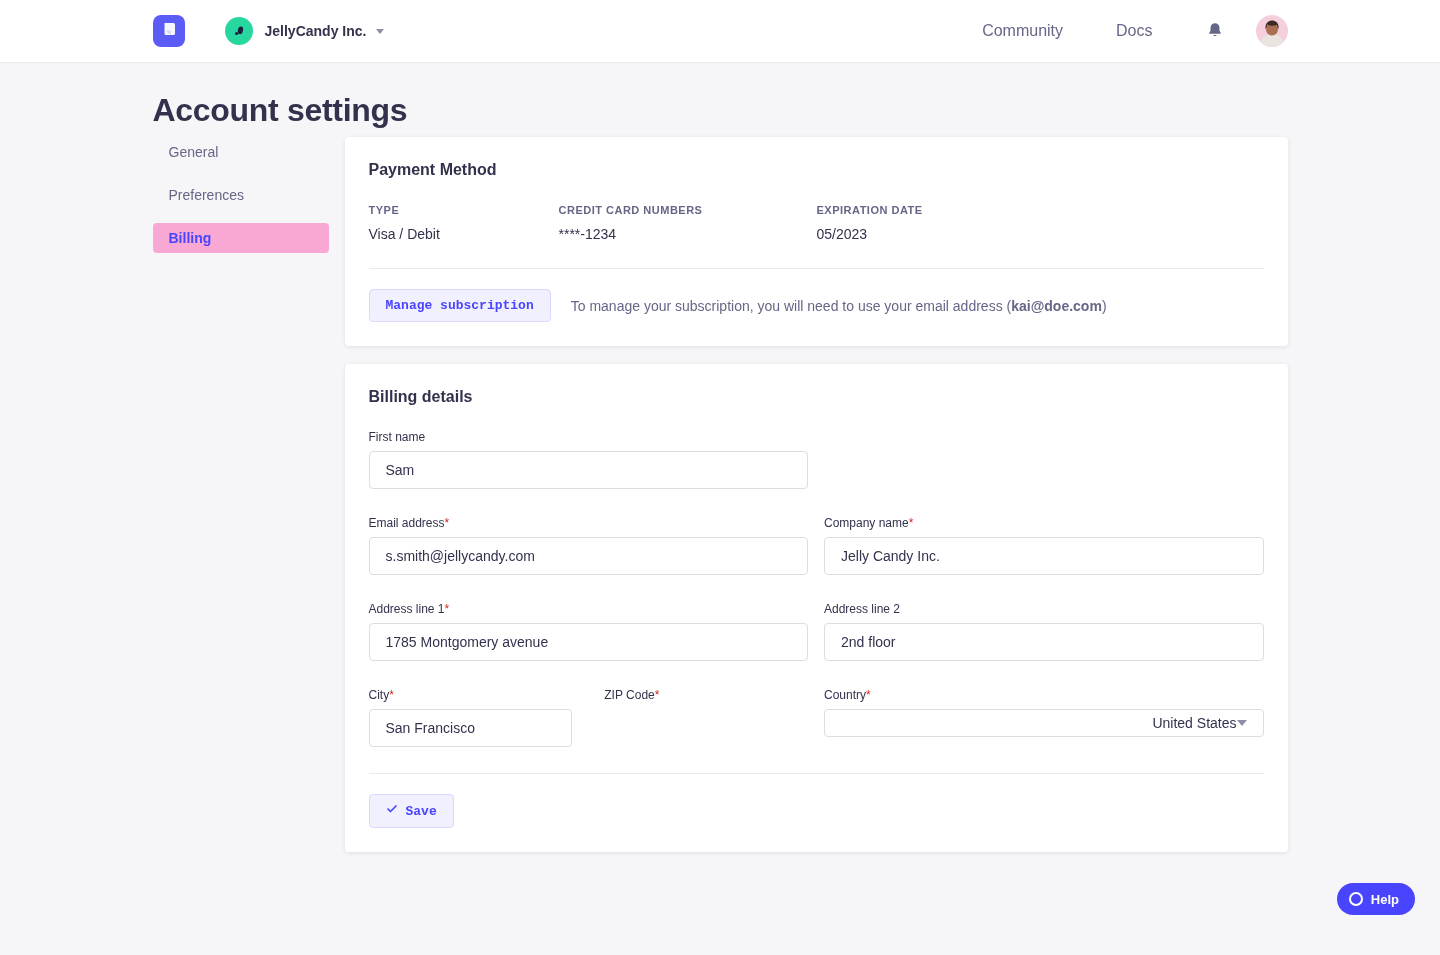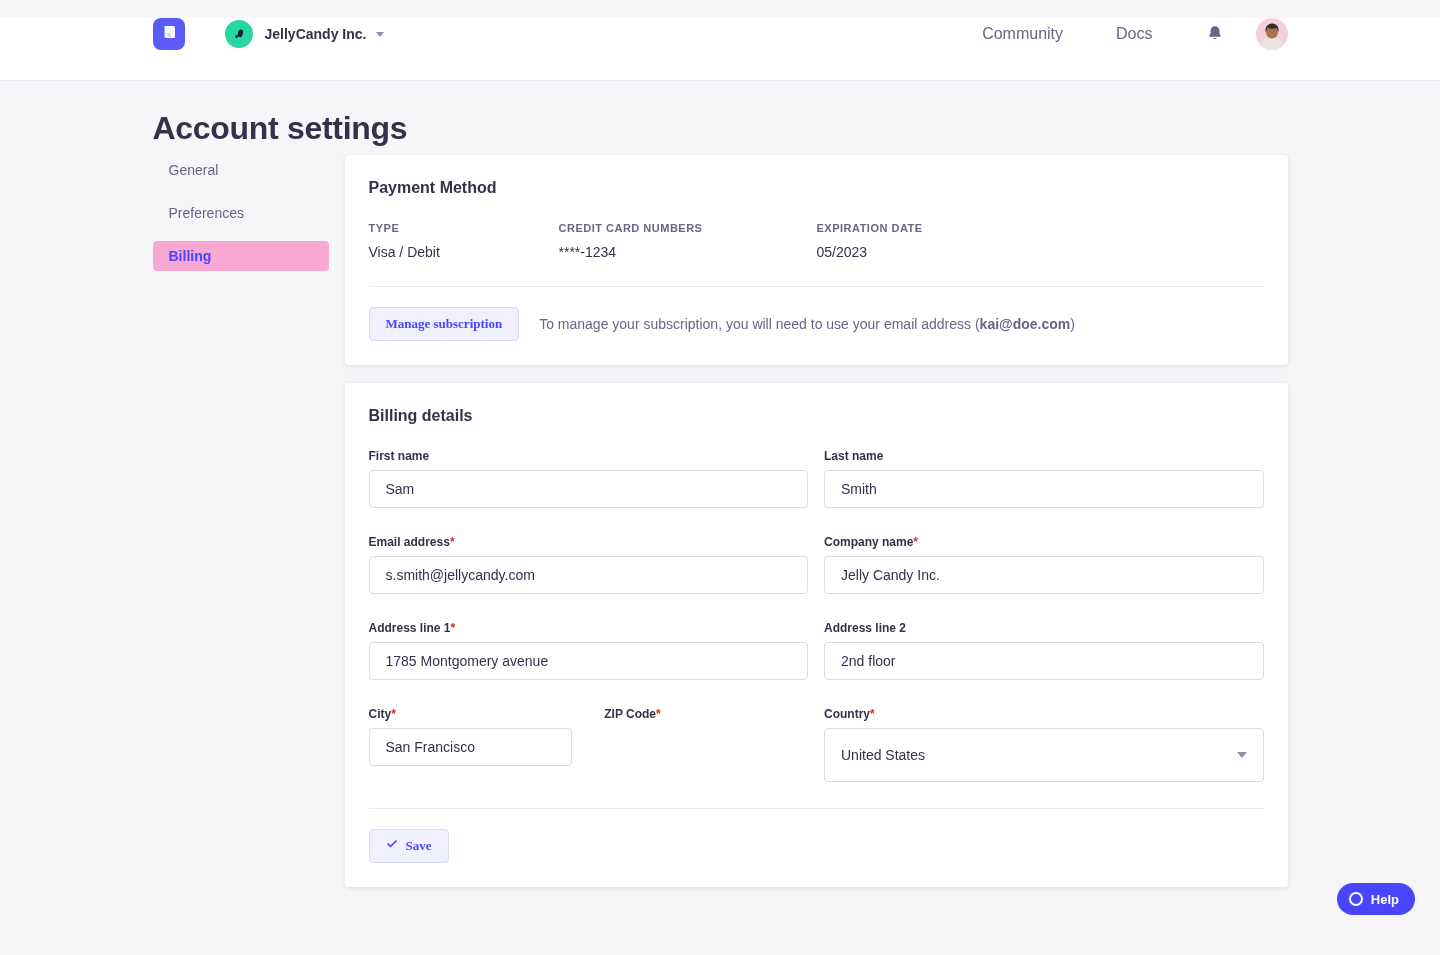--- a/index.html
+++ b/index.html
@@ -9,21 +9,21 @@
     background: #f6f6f9;
     color: #32324d;
   }
   .container { width: 1135px; margin: 0 auto; }
 
   
   .navbar {
     height: 63px; background: #ffffff; border-bottom: 1px solid #eaeaef;
   }
   .navbar-inner {
-    height: 100%; display: flex; align-items: flex-start; justify-content: space-between; margin-top: 18px;
+    height: 100%; display: flex; align-items: center; justify-content: space-between;
   }
   .nav-left { display: flex; align-items: center; }
   .app-logo {
     width: 32px; height: 32px; border-radius: 8px; background: #5b5bf5;
     display: flex; align-items: center; justify-content: center; cursor: pointer;
   }
   .org-switcher { display: flex; align-items: center; margin-left: 40px; cursor: pointer; }
   .org-avatar {
     width: 28px; height: 28px; border-radius: 50%; background: #27d79f;
     display: flex; align-items: center; justify-content: center;
@@ -77,42 +77,42 @@
     font-size: 11px; font-weight: bold; letter-spacing: 0.5px;
     color: #666687; text-transform: uppercase;
   }
   .meta-value { font-size: 14px; color: #32324d; margin-top: 10px; }
   .divider { border: none; border-top: 1px solid #eaeaef; margin-top: 26px; }
   .payment-footer { display: flex; align-items: center; margin-top: 20px; }
   .btn-secondary {
     background: #f0f0ff; border: 1px solid #d9d8ff; border-radius: 4px;
     color: #4945ff; font-size: 13px; font-weight: bold;
     padding: 8px 16px; cursor: pointer; display: inline-flex; align-items: center; gap: 8px;
-    font-family: Liberation Serif, serif;
+    font-family: Liberation Mono, monospace;
   }
   .payment-note { font-size: 14px; color: #666687; margin-left: 20px; }
   .payment-note .email { font-weight: bold; }
 
   
   .form { margin-top: 24px; }
   .form-row { display: grid; grid-template-columns: 1fr 1fr; gap: 16px; margin-bottom: 27px; }
   .form-row.last { margin-bottom: 0; }
   .split-2 { display: grid; grid-template-columns: 1fr 1fr; gap: 32px; }
   .field label {
-    display: block; font-size: 12px; font-weight: bold; color: #32324d; margin-bottom: 7px;
+    display: block; font-size: 12px; font-weight: normal; color: #32324d; margin-bottom: 7px;
   }
   .req { color: #d02b20; }
   .field input {
     width: 100%; height: 38px; border: 1px solid #dcdce4; border-radius: 4px;
     padding: 12px 16px; font-size: 14px; color: #32324d; background: #ffffff;
     font-family: inherit; outline: none;
   }
   .select {
-    height: 54px; border: 1px solid #dcdce4; border-radius: 4px; background: #ffffff;
-    display: flex; align-items: center; justify-content: space-between;
+    height: 28px; border: 1px solid #dcdce4; border-radius: 4px; background: #ffffff;
+    display: flex; align-items: center; justify-content: flex-end;
     padding: 0 16px; font-size: 14px; color: #32324d; cursor: pointer;
   }
   .select-caret {
     width: 0; height: 0;
     border-left: 5px solid transparent; border-right: 5px solid transparent;
     border-top: 6px solid #8e8ea9;
   }
   .save-row { margin-top: 20px; }
 
   
@@ -212,24 +212,20 @@
 
       <section class="card">
         <h2 class="card-title">Billing details</h2>
         <div class="form">
 
           <div class="form-row">
             <div class="field">
               <label>First name</label>
               <input type="text" value="Sam" style="">
             </div>
-            <div class="field">
-              <label>Last name</label>
-              <input type="text" value="Smith" style="">
-            </div>
           </div>
 
           <div class="form-row">
             <div class="field">
               <label><span>Email address</span><span class="req">*</span></label>
               <input type="text" value="s.smith@jellycandy.com" style="">
             </div>
             <div class="field">
               <label><span>Company name</span><span class="req">*</span></label>
               <input type="text" value="Jelly Candy Inc." style="">

